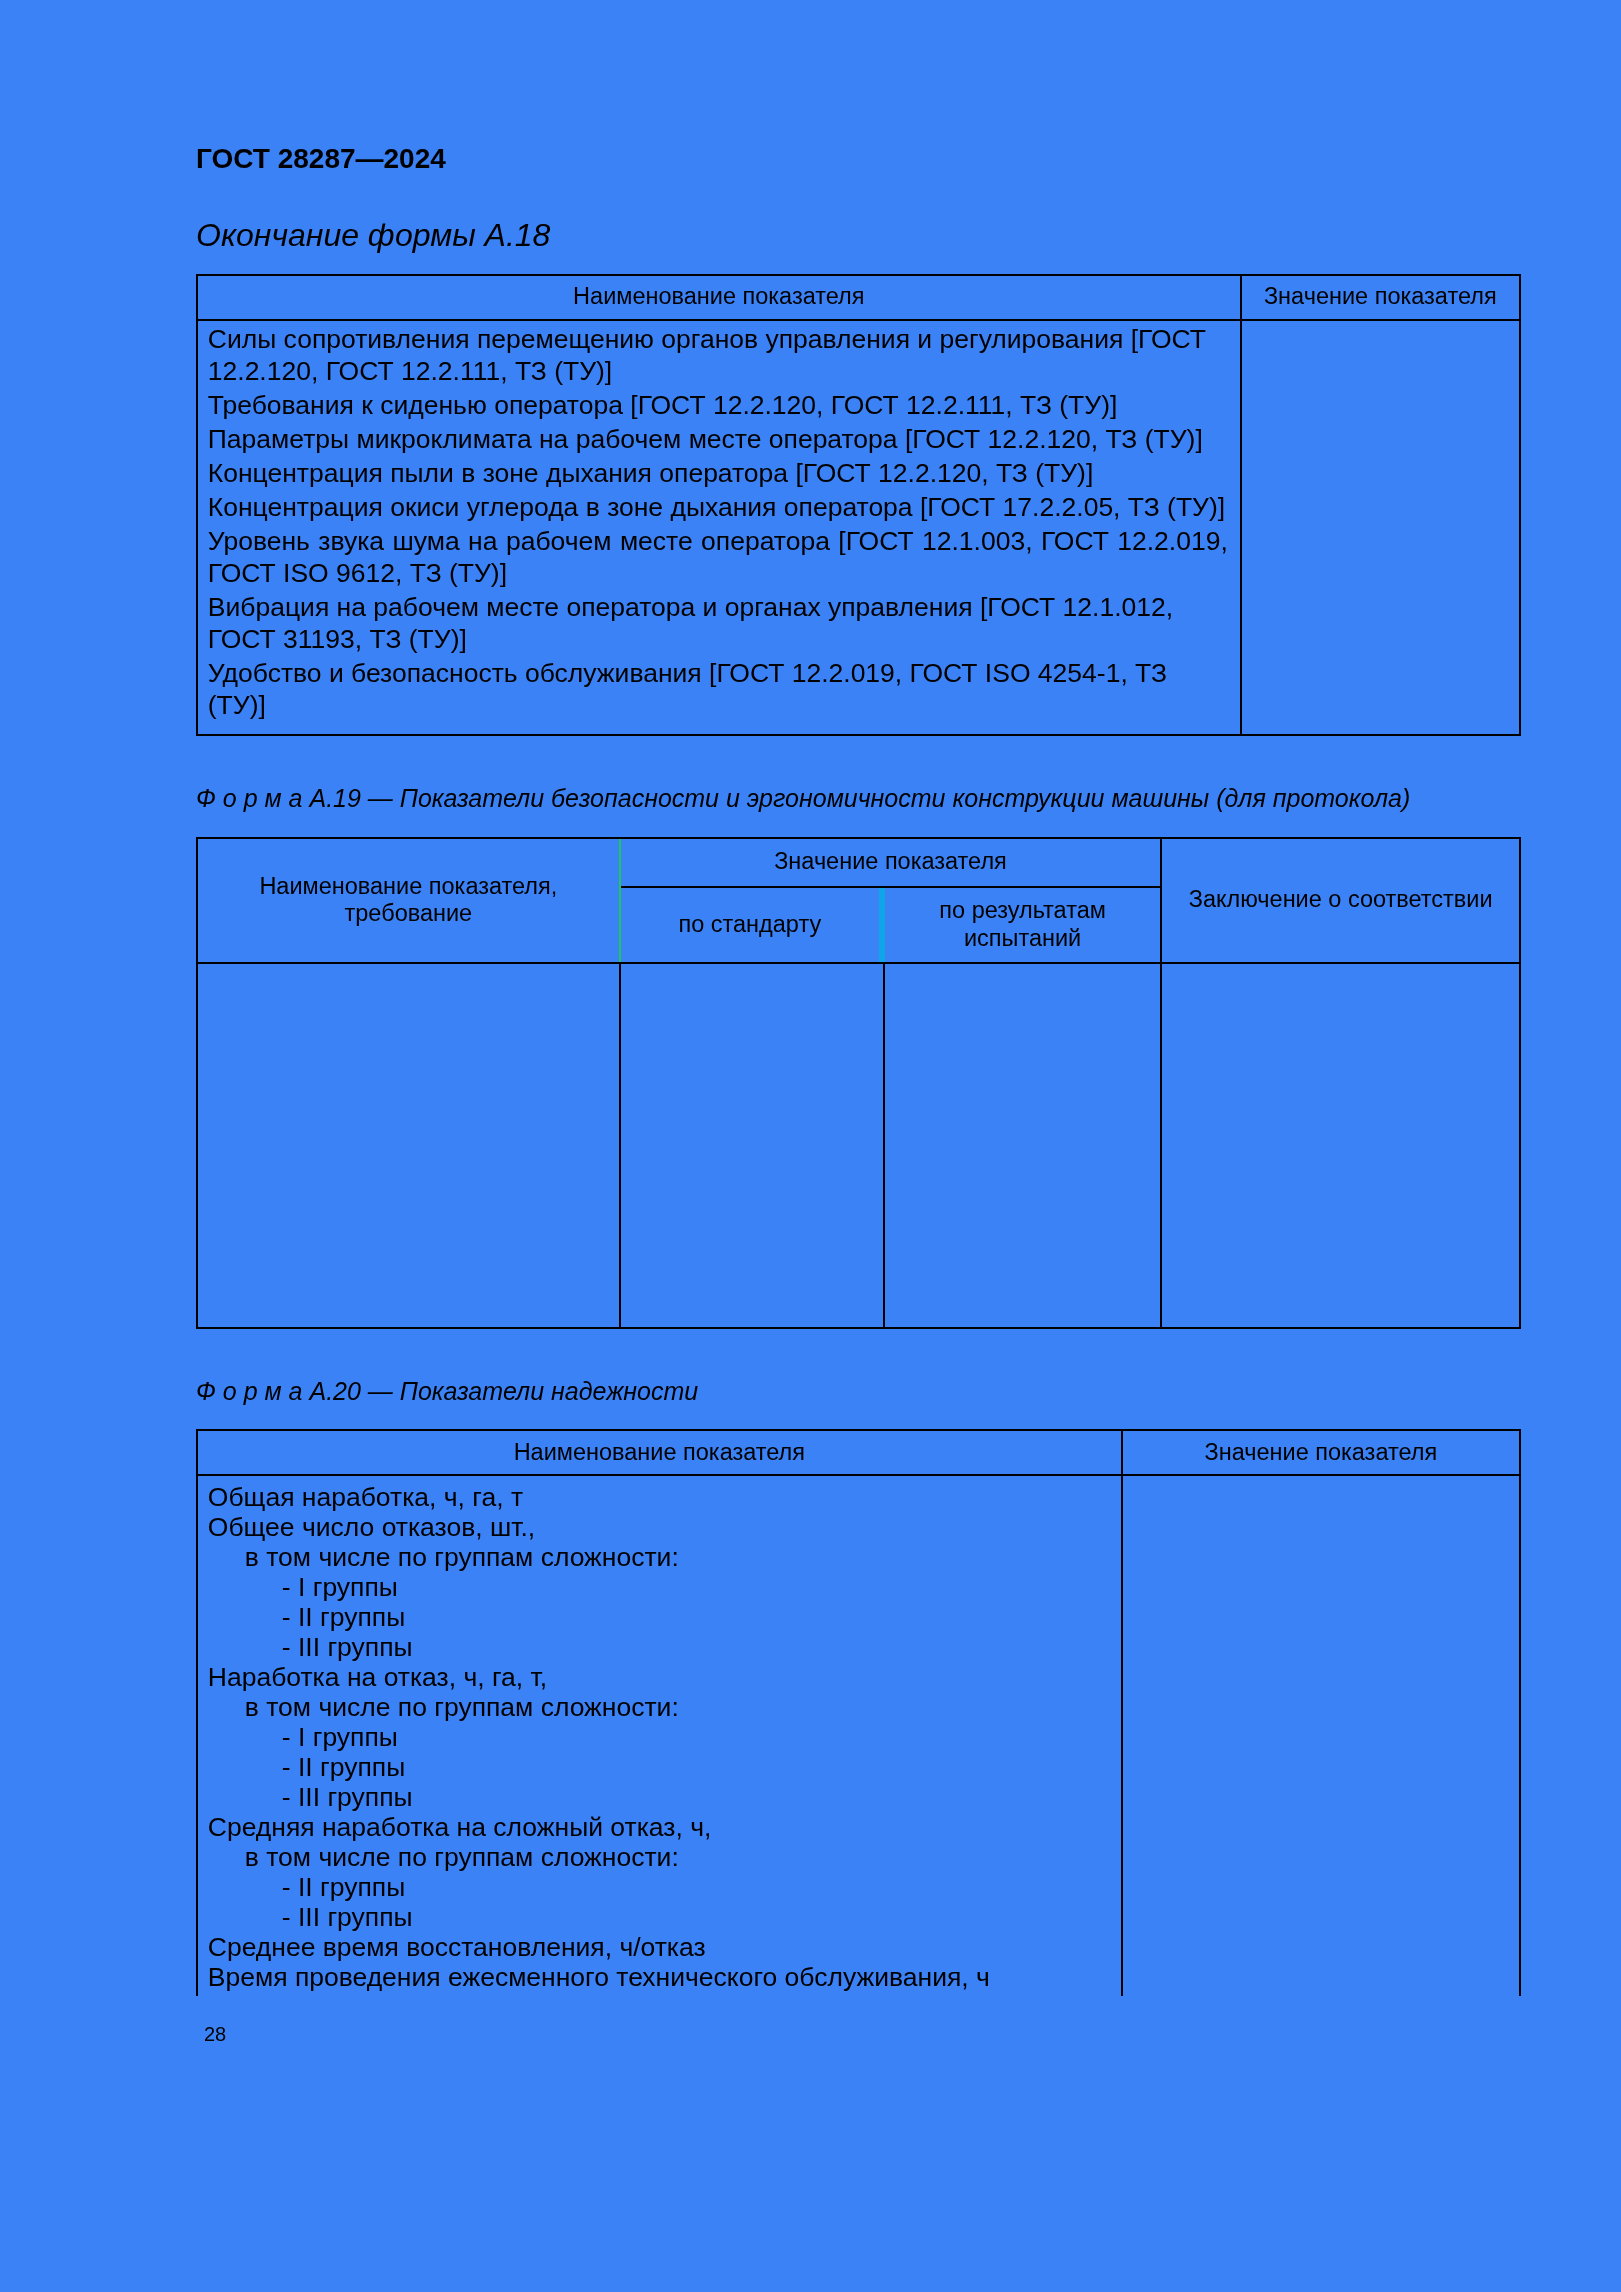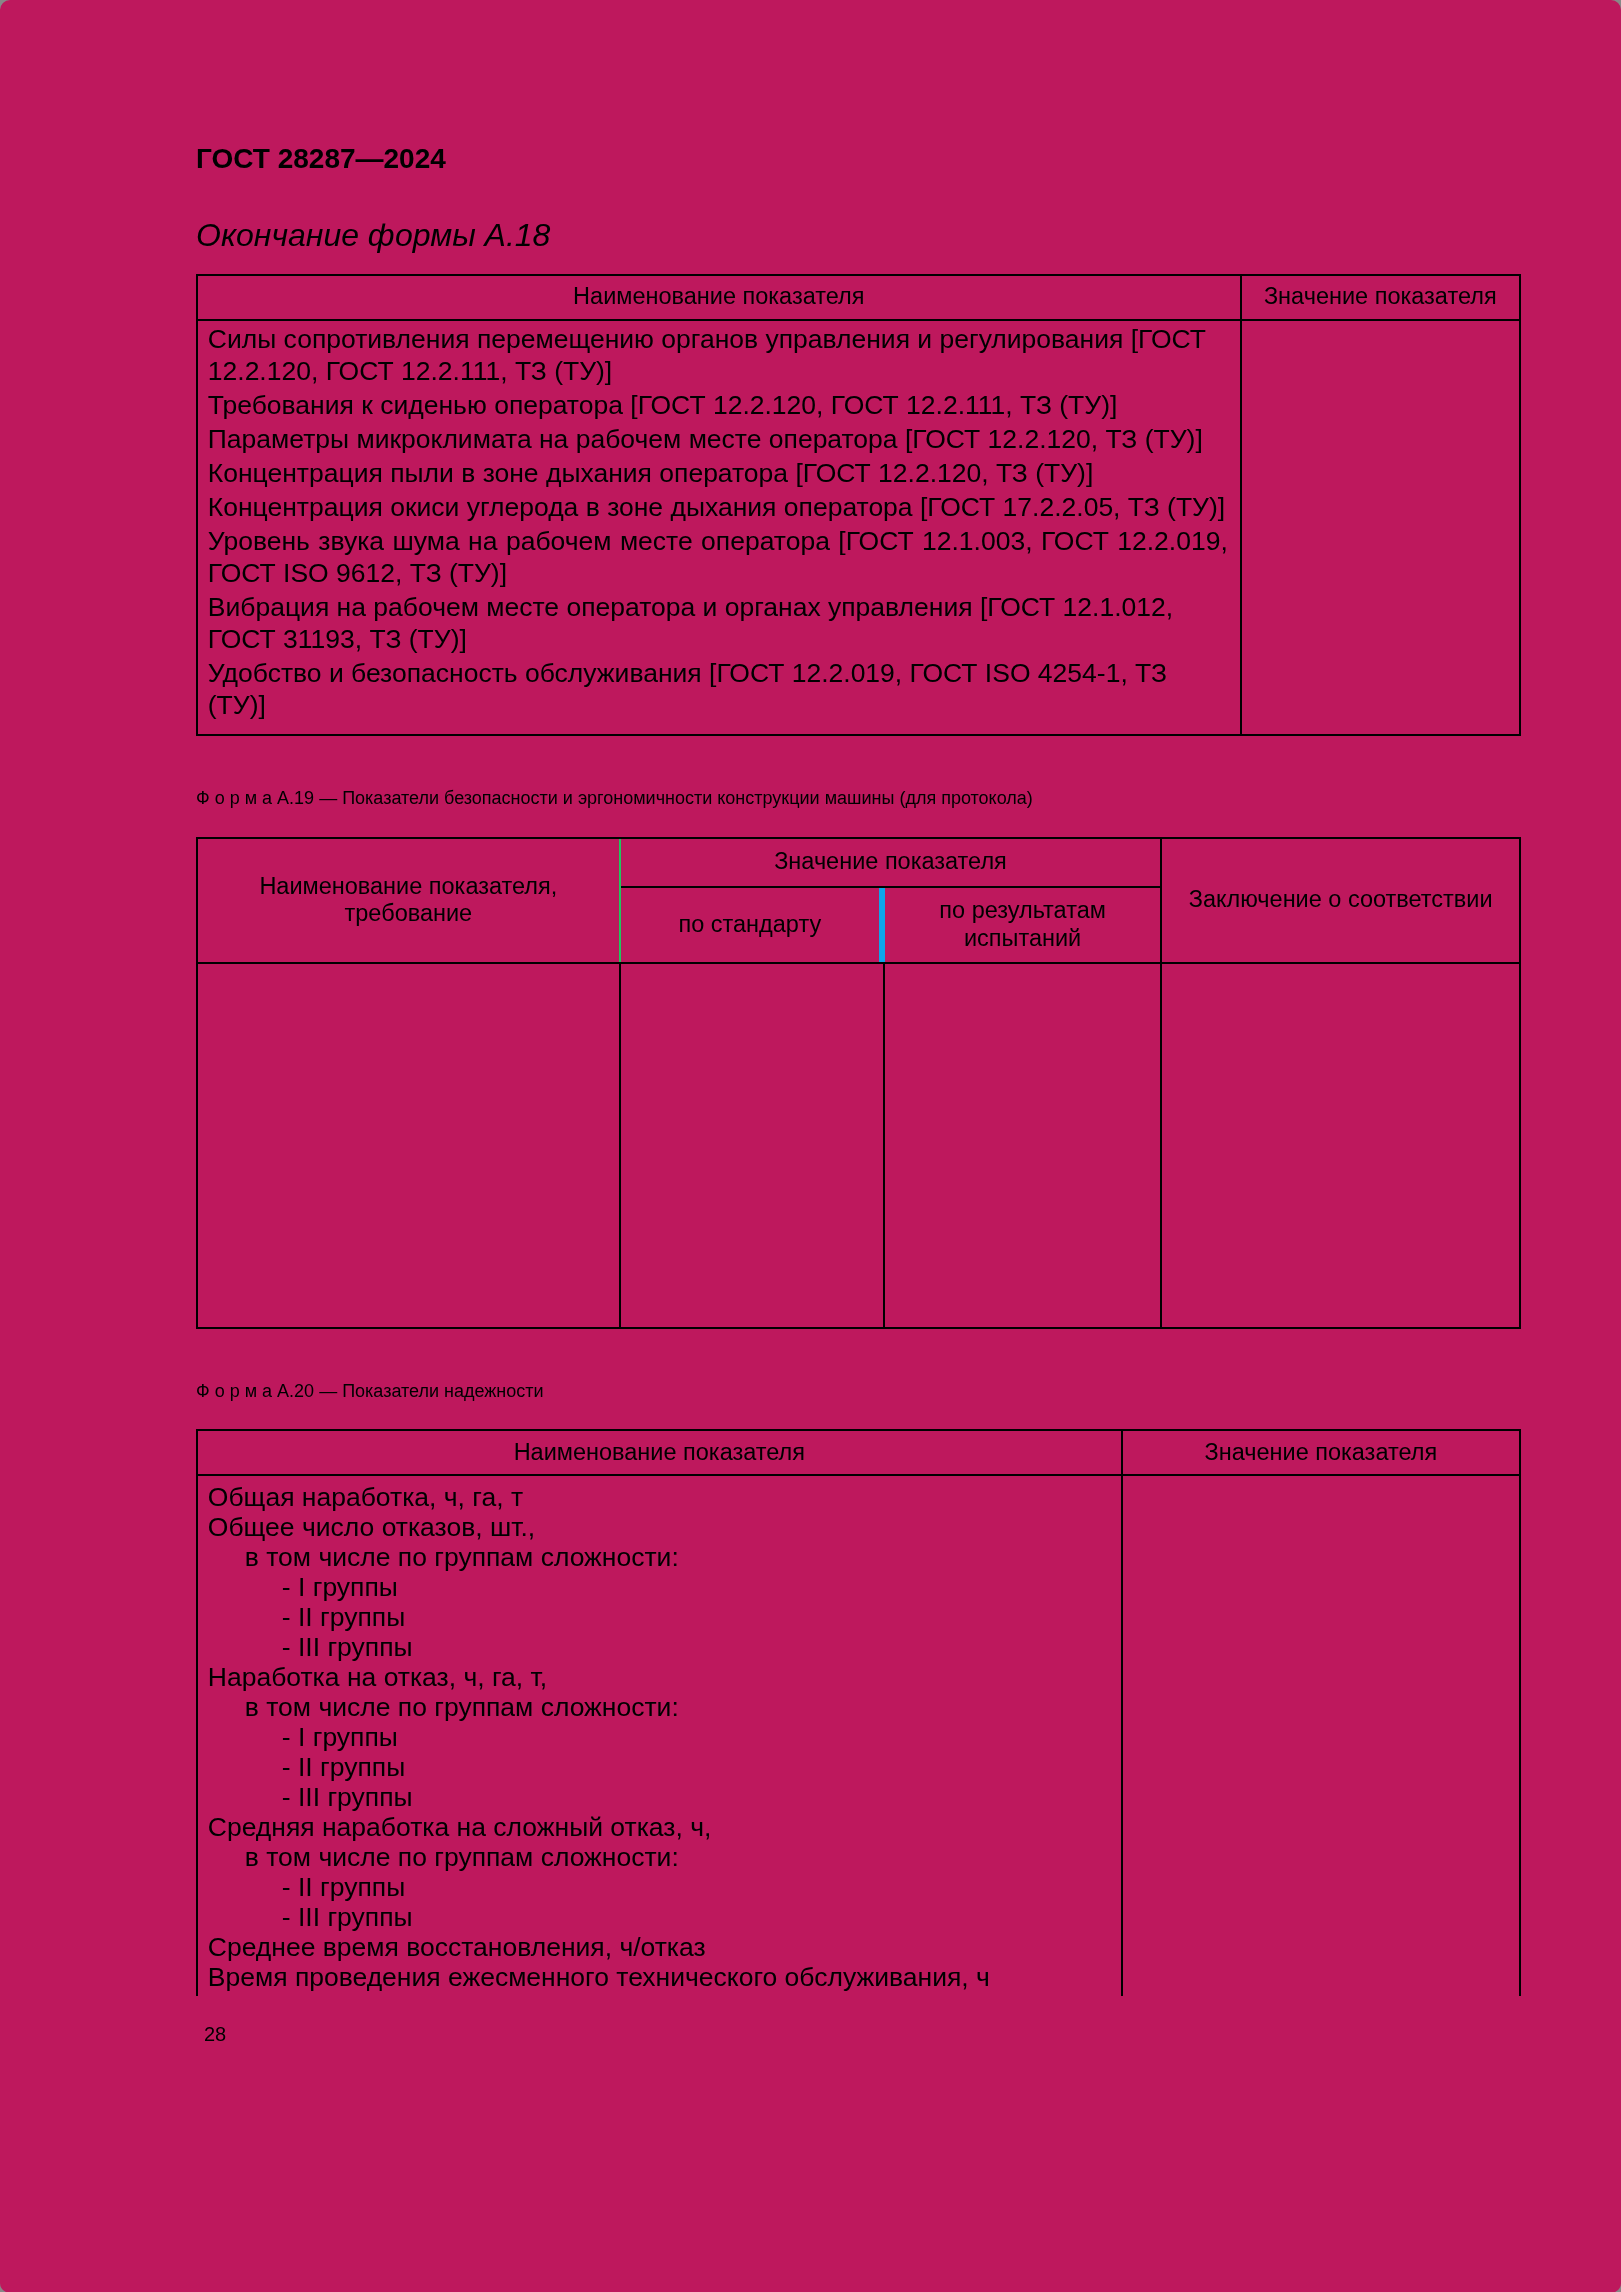--- a/index.html
+++ b/index.html
@@ -2,46 +2,46 @@
 <html><head>
 <meta charset="utf-8">
 <style>
   * { box-sizing: border-box; }
   html, body { margin: 0; padding: 0; background: #888; }
   .page {
     position: relative;
     width: 1621px;
     height: 2293px;
     margin: 0 auto;
-    background: #be185d;
+    background: #3b82f6;
     font-family: "Liberation Sans", sans-serif;
     color: #000;
-    border-radius: 10px;
   }
   .content {
     position: absolute;
     left: 196px;
     top: 145px;
     width: 1325px;
   }
   .doc-header {
     font-size: 28px;
     font-weight: bold;
     line-height: 28px;
   }
   .form-caption {
     margin-top: 47px;
     font-style: italic;
     font-size: 32px;
     line-height: 30px;
   }
   .form-title {
     margin-top: 47px;
-    font-size: 18px;
-    line-height: 30px;
+    font-size: 25px;
+    line-height: 30px;
+    font-style: italic;
   }
   .tbl {
     margin-top: 23.5px;
     border: 2px solid #000;
   }
   .tbl.open-bottom { border-bottom: none; }
 
   
   .t-head { display: flex; border-bottom: 2.9px solid #000; }
   .t-head .th {

